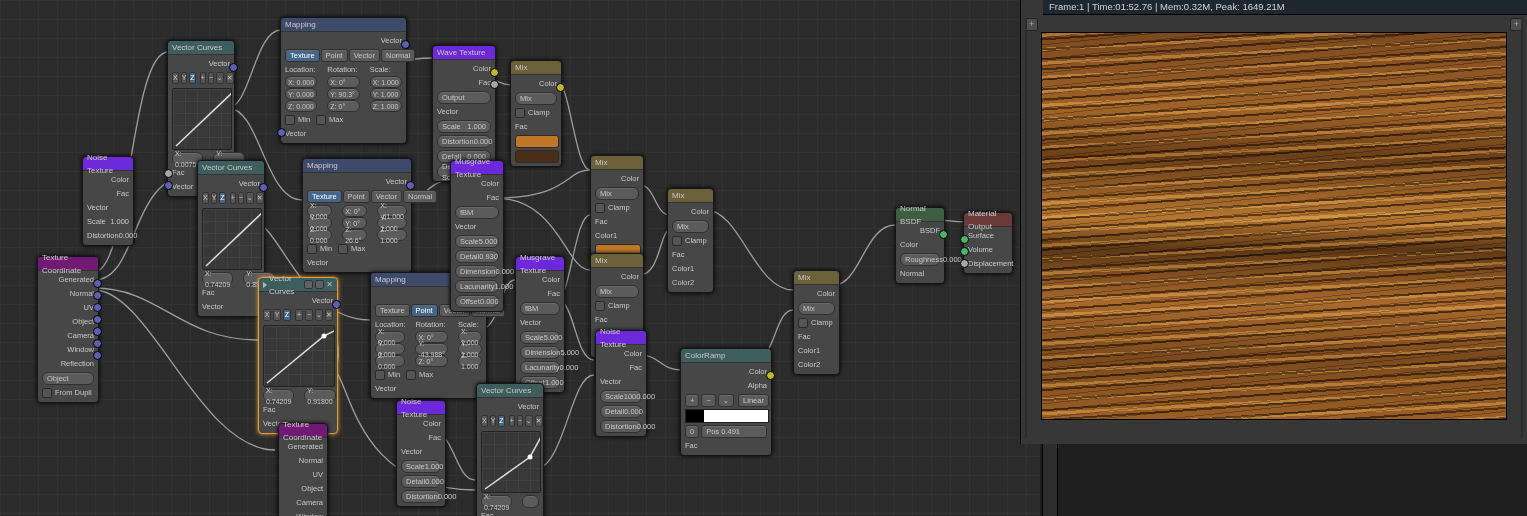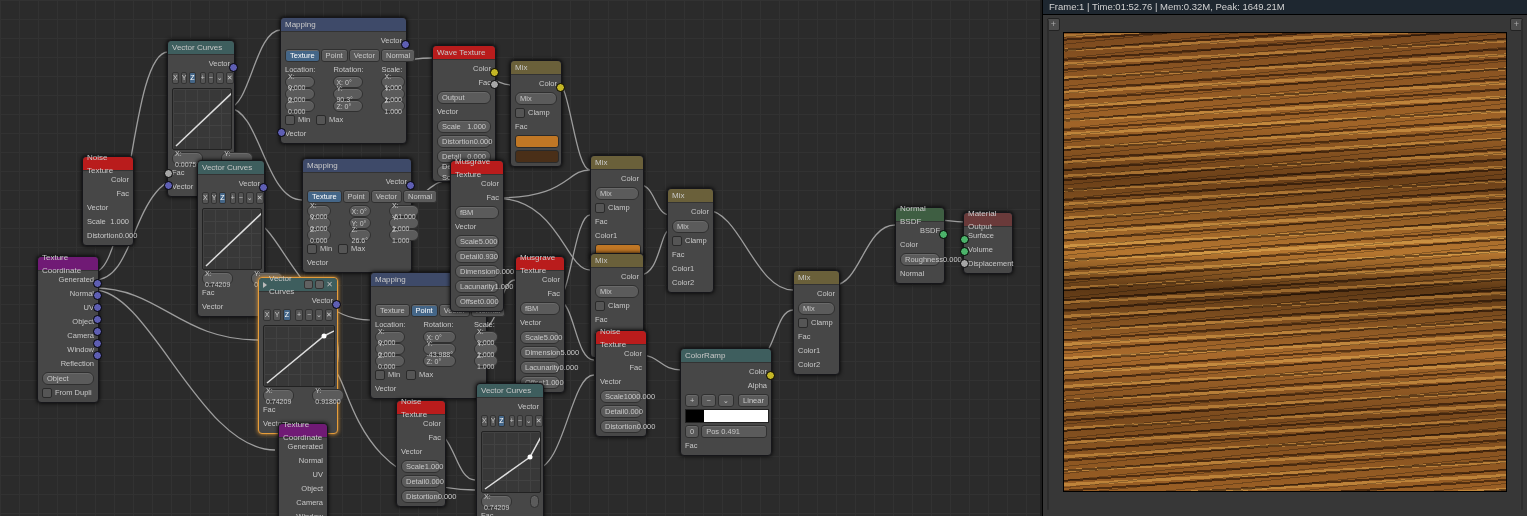--- a/index.html
+++ b/index.html
@@ -36,21 +36,21 @@
   }
   .node-header .hdr-ctrls{display:flex;gap:2px;align-items:center}
   .tri{width:0;height:0;border-style:solid;border-width:3px 0 3px 4px;border-color:transparent transparent transparent #bbb}
   .node-header .dot{width:7px;height:7px;border-radius:2px;background:#616161;border:1px solid #333}
   .node-header .xic{font-size:8px;line-height:8px;color:#bbb;cursor:pointer}
   .out-red     .node-header{background:#6a3a3a}
   .out-yellow  .node-header{background:#6a603a}
   .conv-teal   .node-header{background:#3e5e5e}
   .vec-blue    .node-header{background:#3e4a69}
   .shader-green .node-header{background:#3e5e42}
-  .tex-orange  .node-header{background:#b91c1c}
+  .tex-orange  .node-header{background:#6d28d9}
   .input-red   .node-header{background:#701a75}
 
   .node-body{padding:3px 4px;display:flex;flex-direction:column;gap:2px}
   .row{font-size:7.5px;line-height:12px;display:flex;justify-content:space-between;align-items:center;white-space:nowrap}
   .row.right{justify-content:flex-end}
   .row.left{justify-content:flex-start}
   .field{
     height:11px;line-height:11px;border-radius:6px;
     background:#5b5b5b;border:1px solid #303030;
     padding:0 4px;font-size:7.5px;
@@ -61,21 +61,21 @@
   .btnrow{display:flex;gap:1px}
   .btn{
     height:11px;line-height:11px;font-size:7.5px;padding:0 4px;
     background:#5b5b5b;border:1px solid #303030;border-radius:3px;
     box-shadow:inset 0 1px 0 #6a6a6a;
   }
   .btn.active{background:#446688;color:#fff}
   .swatch{width:100%;height:11px;border-radius:3px;border:1px solid #2a2a2a}
   .swatch.orange{background:#c07725}
   .swatch.brown{background:#4a2f18}
-  .vec3{display:flex;gap:18px}
+  .vec3{display:flex;gap:10px}
   .vec3 .field{flex:1;font-size:7px;padding:0 2px}
 
   .checkbox{width:8px;height:8px;border:1px solid #2a2a2a;background:#555;border-radius:2px;margin-right:3px}
 
   
   .curve{
     width:100%;height:60px;background:#383838;border:1px solid #222;border-radius:2px;
     background-image:
       linear-gradient(#424242 1px,transparent 1px),
       linear-gradient(90deg,#424242 1px,transparent 1px);
@@ -96,22 +96,23 @@
   .s-vec{background:#5e5eb3}
   .s-sha{background:#4bb36a}
   .s-fac{background:#a6a6a6}
 
   
   svg.links{position:absolute;inset:0;width:1040px;height:516px;pointer-events:none}
   svg.links path{stroke:#9d9d9d;stroke-width:1.3;fill:none}
 
   
   .render-panel{
-    position:absolute;right:0;top:0;width:484px;height:516px;background:#373737;
+    position:absolute;right:0;top:0;width:484px;height:444px;background:#373737;
     border-left:1px solid #000;
+    padding-left:22px;
   }
   .status-bar{
     height:14px;line-height:14px;font-size:9.5px;color:#d2d2d2;
     padding:0 6px;background:#1e2730;border-bottom:1px solid #000;
     white-space:nowrap;overflow:hidden
   }
   .plusbtn{
     position:absolute;width:11px;height:11px;line-height:11px;text-align:center;
     background:#4d4d4d;border:1px solid #222;border-radius:2px;font-size:9px;color:#aaa;
   }

